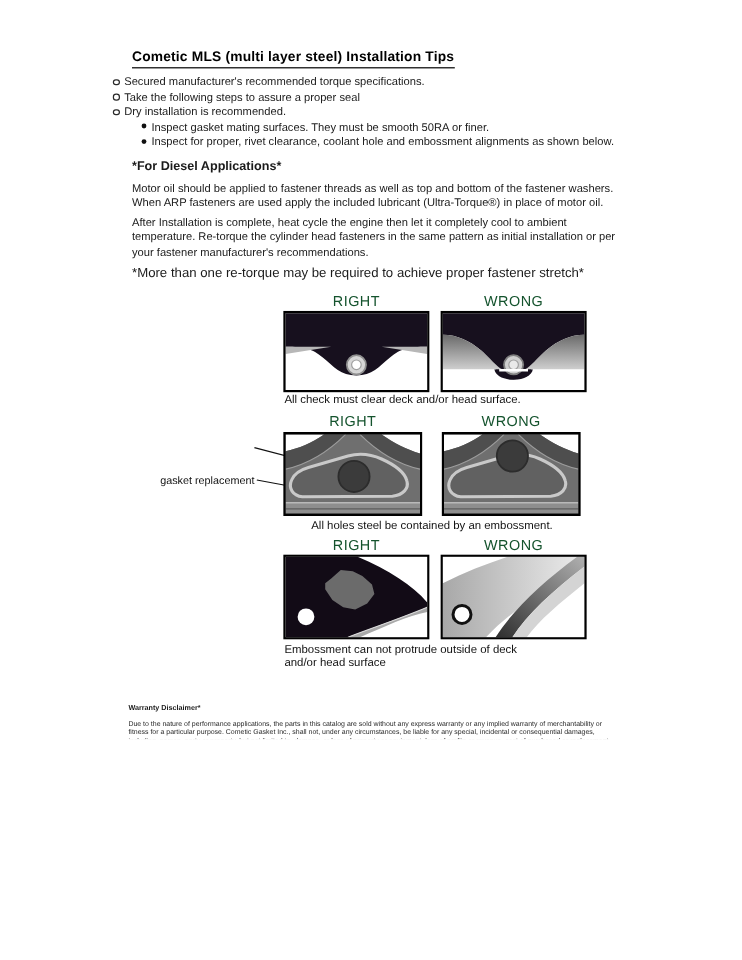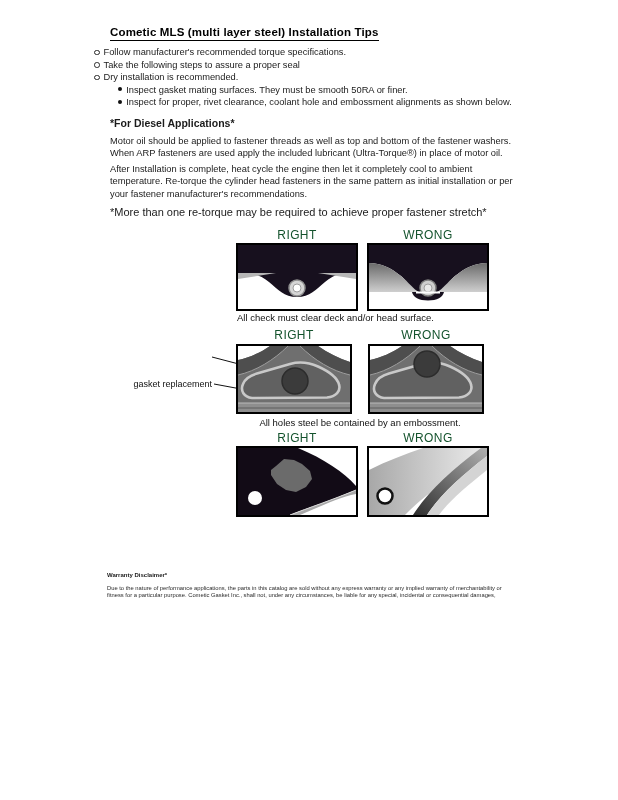--- a/index.html
+++ b/index.html
@@ -1,17 +1,17 @@
 <!DOCTYPE html>
 <html><head>
 <meta charset="utf-8">
 <style>
   html,body{margin:0;padding:0;background:#fff;}
   .page{position:relative;width:618px;height:600px;background:#ffffff;
-        font-family:"Liberation Sans",sans-serif;color:#1b1b1b;overflow:hidden;}
+        font-family:"Liberation Sans",sans-serif;color:#1b1b1b;overflow:hidden;margin-top:16px;}
   .abs{position:absolute;}
 
   .doc-title{left:110px;top:26px;font-size:11.5px;font-weight:bold;color:#000;
              border-bottom:1.6px solid #000;padding-bottom:2px;letter-spacing:.15px;white-space:nowrap;}
 
   .bullets{left:94px;top:46px;font-size:9.3px;line-height:12.5px;white-space:nowrap;}
   .b-row{display:flex;align-items:flex-start;}
   .b-open{width:3.5px;height:3.5px;border:1px solid #2a2a2a;border-radius:50%;margin:3.6px 4px 0 0;flex:none;}
   .b-filled{width:4.2px;height:4.2px;background:#111;border-radius:50%;margin:3.6px 4px 0 0;flex:none;}
   .b-sub{margin-left:24px;}
@@ -35,21 +35,21 @@
 </head>
 <body>
 
 <div class="page">
 
   <div class="abs doc-title">Cometic MLS (multi layer steel) Installation Tips</div>
 
   <div class="abs bullets">
     <div class="b-row">
       <span class="b-open"></span>
-      <span>Follow manufacturer's recommended torque specifications.</span>
+      <span>Secured manufacturer's recommended torque specifications.</span>
     </div>
     <div class="b-row">
       <span class="b-open"></span>
       <span>Take the following steps to assure a proper seal</span>
     </div>
     <div class="b-row">
       <span class="b-open"></span>
       <span>Dry installation is recommended.</span>
     </div>
     <div class="b-row b-sub">
@@ -172,20 +172,24 @@
       </linearGradient>
     </defs>
     <rect x="1" y="1" width="120" height="69" fill="#ffffff"></rect>
     <path d="M2,24 C20,15 38,8 56,2 L120,2 L120,12 C89,28 60,46 38,69 L2,69 Z" fill="url(#g3l)"></path>
     <path d="M46,69 C60,47 84,24 114,2 L120,2 L120,10 C94,30 72,50 60,69 Z" fill="url(#g3d)"></path>
     <path d="M60,69 C72,50 94,30 120,10 L120,24 C100,40 82,55 72,69 Z" fill="#d4d4d4"></path>
     <circle cx="18" cy="50" r="7.5" fill="#ffffff" stroke="#111" stroke-width="2.5"></circle>
     <rect x="1" y="1" width="120" height="69" fill="none" stroke="#000" stroke-width="2"></rect>
   </svg>
 
+  <div class="abs cap" style="left:237px;top:520px;">
+    <div>Embossment can not protrude outside of deck</div>
+    <div>and/or head surface</div>
+  </div>
 
   <div class="abs warranty">
     <div class="wh">Warranty Disclaimer*</div>
     <p>Due to the nature of performance applications, the parts in this catalog are sold without any express warranty or any implied warranty of merchantability or fitness for a particular purpose.  Cometic Gasket Inc., shall not, under any circumstances, be liable for any special, incidental or consequential damages, including, person, party or property, but not limited to, damage, or loss of property or equipment, loss of profits or revenue, cost of purchased or replacement goods, or claims of customers of the purchase, which may arise and/or result from sale, installation or use of these parts.  Installation of these parts could adversely affect the motor manufacturers warranty coverage.</p>
     <p>
       <span class="cont">VENUE-The agreed upon venue, in the event of dispute whatsoever between the parties, whether instituted by either party, including, but not limited to, contract terms, payment terms, delivery, type, defects, sufficiency of product, shall be the Court of Common Pleas, Lake County, Ohio or the Painesville Municipal Court, Lake County, Ohio, depending on the amount in controversy.</span><br>
       <span class="cont">This agreement shall be governed by and construed under the laws of the State of Ohio.</span>
     </p>
     <p>All prices and terms are subject to change without notice.</p>
     <p>Terms COD- Secured with a completed dealer/jobber application on File, COD-Company check with a current credit card number on file.  Open accounts may be established by well rated firms.  A credit application is available upon request.  Open accounts are due payable Net 30 days from date of invoice.  No statement will be sent.  If an account becomes 60 or more days past due, it is subject to being placed on credit hold.  No orders will be shipped or new orders accepted until past due balance is paid.  If an account becomes 90 or more days past due, it is subject to being placed for collections.  All costs of collection are the responsibility of the customer, including attorney fees, court costs, and other expenses of litigation.</p>

